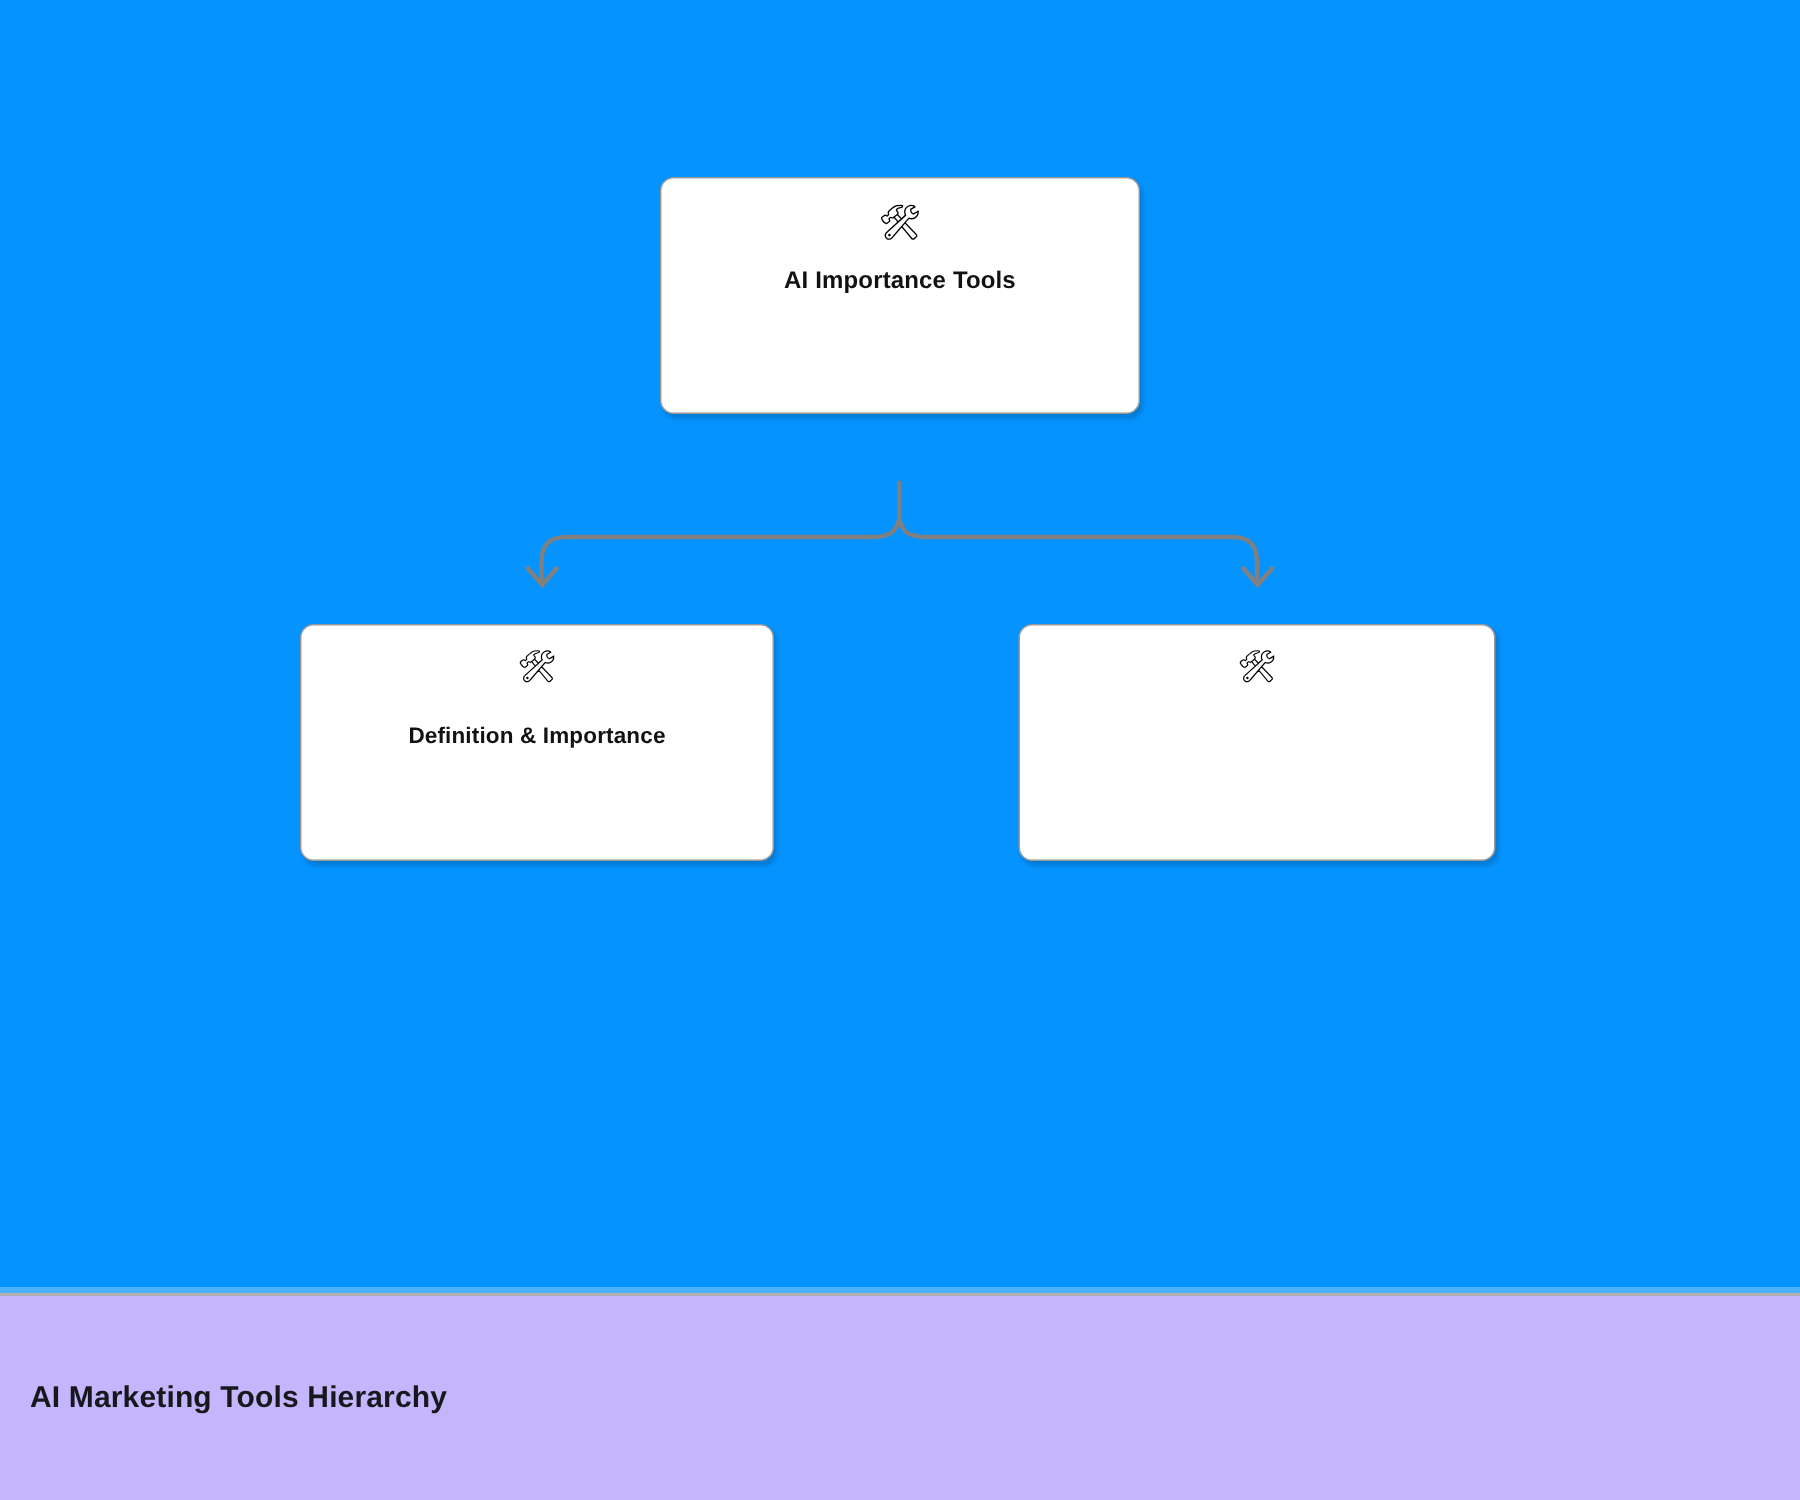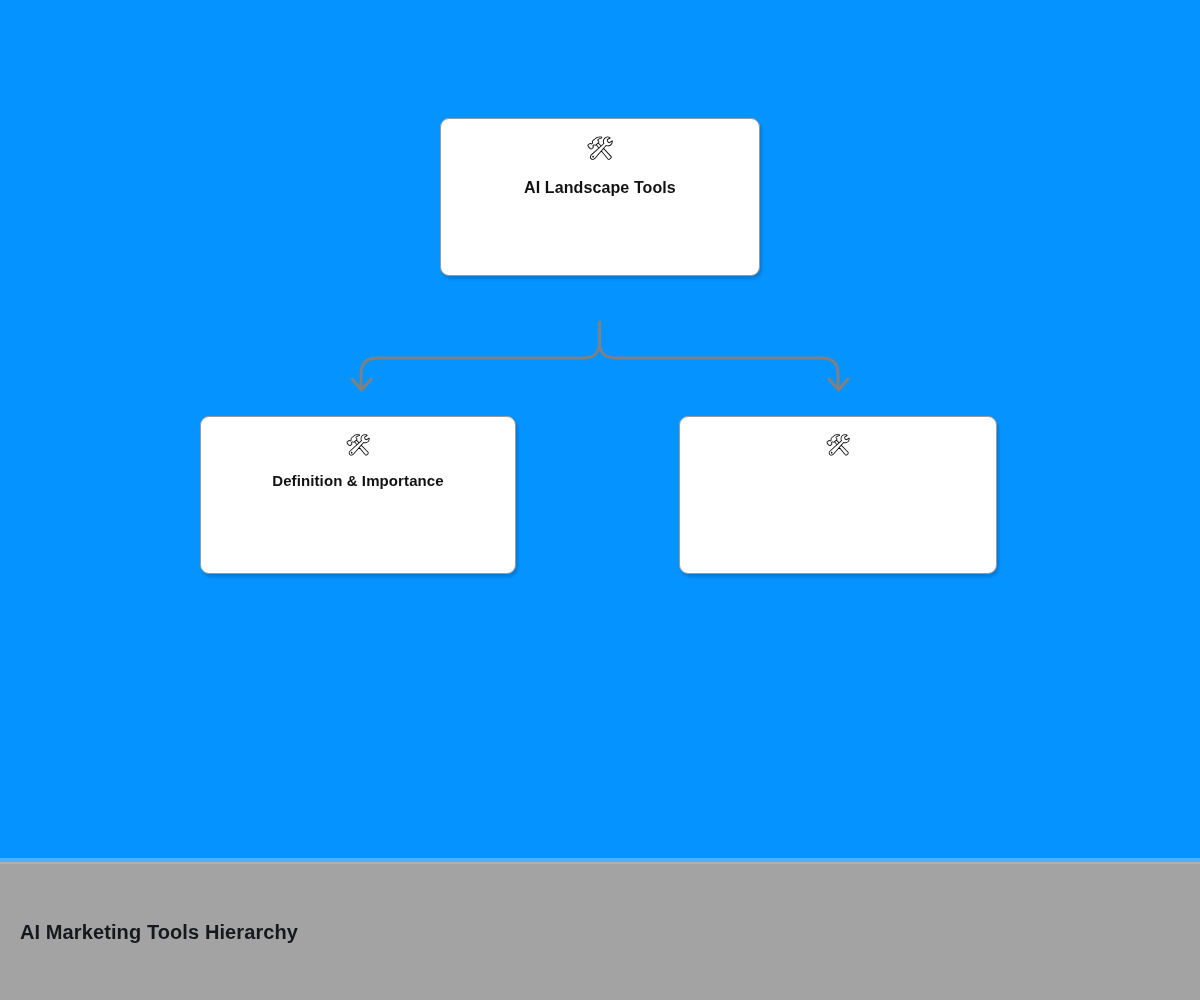--- a/index.html
+++ b/index.html
@@ -108,33 +108,33 @@
     font-size: 16px;
     font-weight: bold;
     color: #121212;
     text-align: center;
     line-height: 18px;
     letter-spacing: 0.1px;
     padding: 0 14px;
   }
   .node-child-left .node-label,
   .node-child-right .node-label {
-    margin-top: 14px;
+    margin-top: 24px;
     font-size: 15px;
     line-height: 18px;
   }
 
   
   .footer {
     position: absolute;
     left: 0;
     top: 864px;
     width: 1200px;
     height: 136px;
-    background: #a3a3a3;
+    background: #c4b5fd;
   }
   .caption {
     position: absolute;
     left: 20px;
     top: 57px;
     font-size: 20px;
     font-weight: bold;
     color: #16181c;
     letter-spacing: 0.1px;
     white-space: nowrap;
@@ -159,21 +159,21 @@
 
         <path d="M 599.5 346 C 602 356, 607 358, 619 358
                  L 821 358 C 833 358, 838 363, 838 375
                  L 838 388"></path>
         <path d="M 829 379 L 838.5 390 L 848 379"></path>
       </g>
     </svg>
 
     <div class="node node-root">
       <div class="node-icon">🛠</div>
-      <div class="node-label">AI Landscape Tools</div>
+      <div class="node-label">AI Importance Tools</div>
     </div>
 
     <div class="node node-child-left">
       <div class="node-icon">🛠</div>
       <div class="node-label">Definition &amp; Importance</div>
     </div>
 
     <div class="node node-child-right">
       <div class="node-icon">🛠</div>
     </div>

